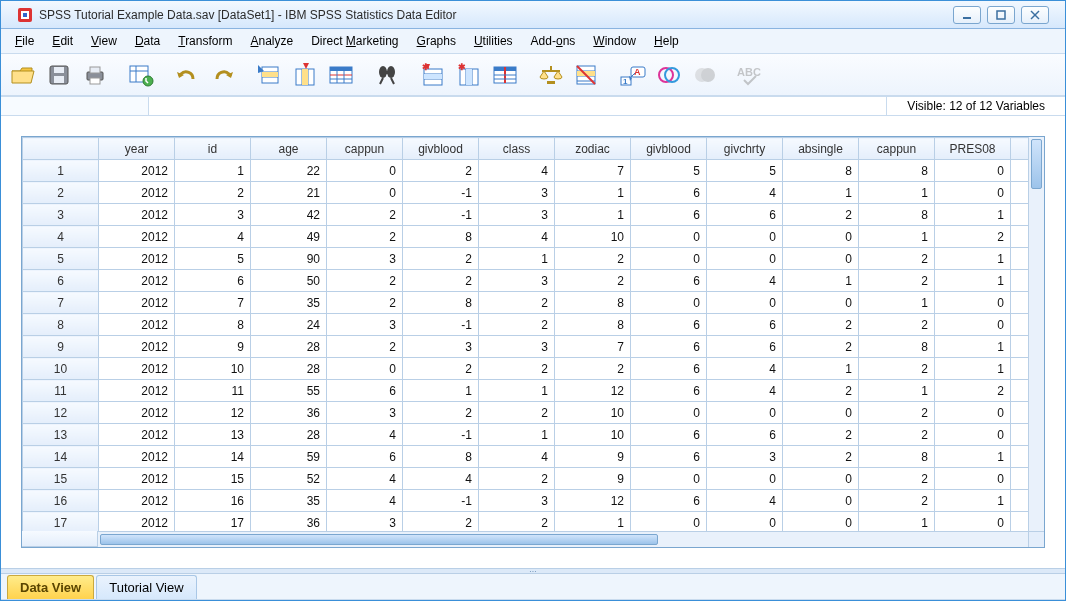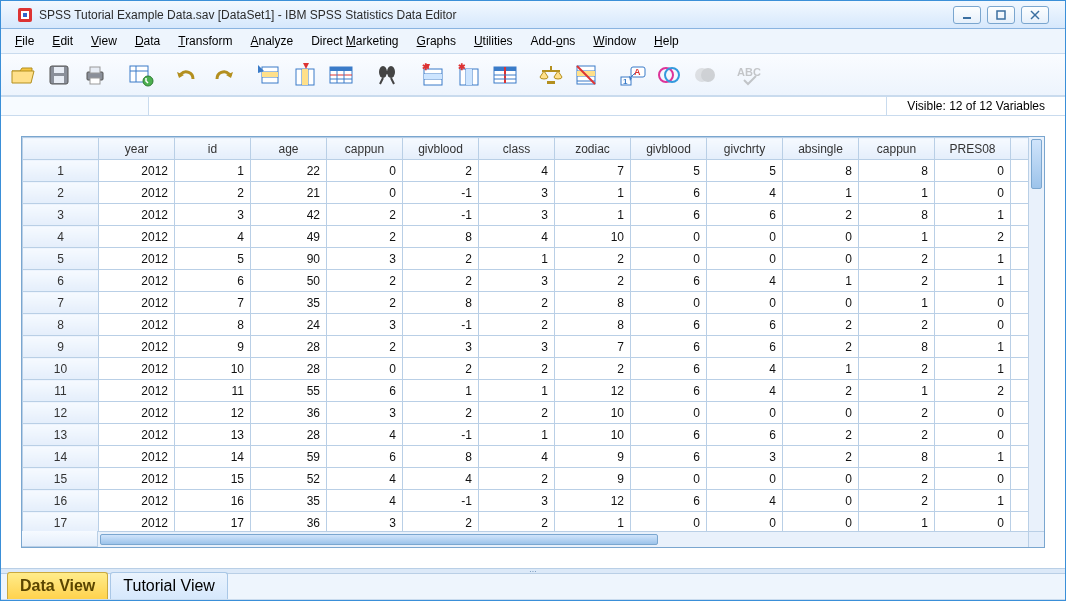--- a/index.html
+++ b/index.html
@@ -34,21 +34,21 @@
   .vscroll::before, .vscroll::after { content:""; position:absolute; left:50%; transform:translateX(-50%); width:0;height:0;border-left:5px solid transparent;border-right:5px solid transparent;}
   .vscroll::before { top:-0px; }
   .vscroll::after { bottom:-0px; }
   .hscroll-row { position:absolute; left:0; right:16px; bottom:0; height:16px; display:flex; }
   .hscroll-row .rowhdr-space { width:76px; border:1px solid #b9cfe6; border-top:none; border-left:none; background:linear-gradient(#f6faff,#e4eefb);}
   .hscroll { flex:1; background:#e9f1fb; border-top:1px solid #b9cfe6; position:relative;}
   .hscroll .thumb { position:absolute; top:2px; bottom:2px; left:2px; width:60%; background:linear-gradient(#d0e4fb,#9cc3ea); border:1px solid #7aa6cf; border-radius:2px;}
   .scroll-corner { position:absolute; right:0; bottom:0; width:16px; height:16px; background:#e4eefb; border-top:1px solid #b9cfe6; border-left:1px solid #b9cfe6;}
   .splitter { height:6px; background:#dce9f8; border-top:1px solid #b9cfe6; border-bottom:1px solid #b9cfe6; text-align:center; font-size:4px; color:#6a8fb8;}
   .tabs { height:26px; background:#eef5fd; display:flex; align-items:flex-end; padding:0 6px; gap:2px; border-bottom:1px solid #c9dbee;}
-  .tab { padding:4px 12px; border:1px solid #a9c7e6; border-bottom:none; border-radius:3px 3px 0 0; background:linear-gradient(#eaf3fd,#d6e8fc); cursor:pointer; font-size:16px;}
+  .tab { padding:4px 12px; border:1px solid #a9c7e6; border-bottom:none; border-radius:3px 3px 0 0; background:linear-gradient(#eaf3fd,#d6e8fc); cursor:pointer; font-size:13px;}
   .tab.active { background:linear-gradient(#ffec8b,#ffd24d); border-color:#caa93e; font-weight:bold; color:#5a4500;}
   .status { height:22px; background:#eef5fd; display:flex; align-items:center; border-top:1px solid #c9dbee;}
   .status .fill { flex:1; }
   .status .msg { padding:0 8px; border-left:1px solid #c9dbee; height:100%; display:flex; align-items:center;}
   .status .cells { display:flex; }
   .status .cells div { width:20px; height:100%; border-left:1px solid #c9dbee;}
   svg { display:block; }
 </style>
 </head>
 <body>

